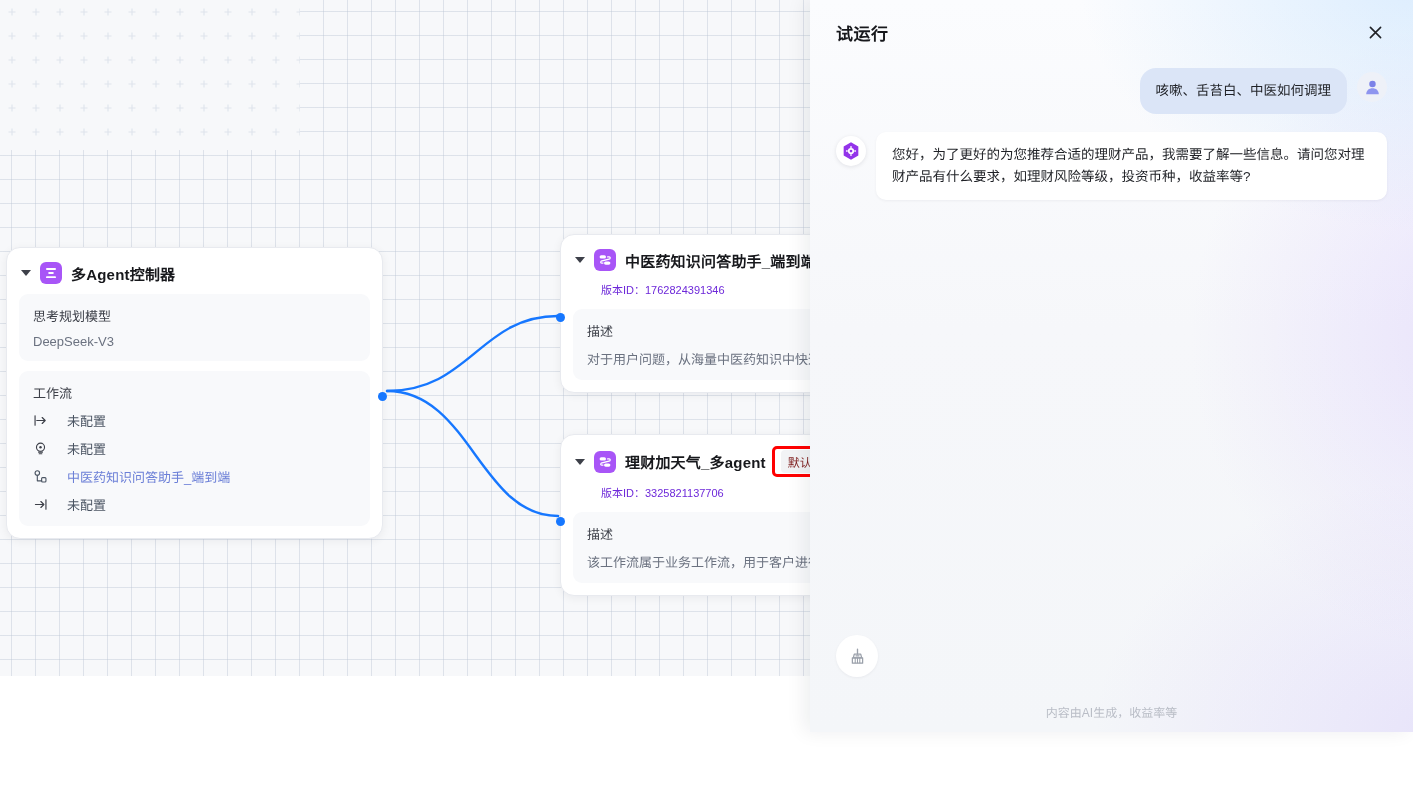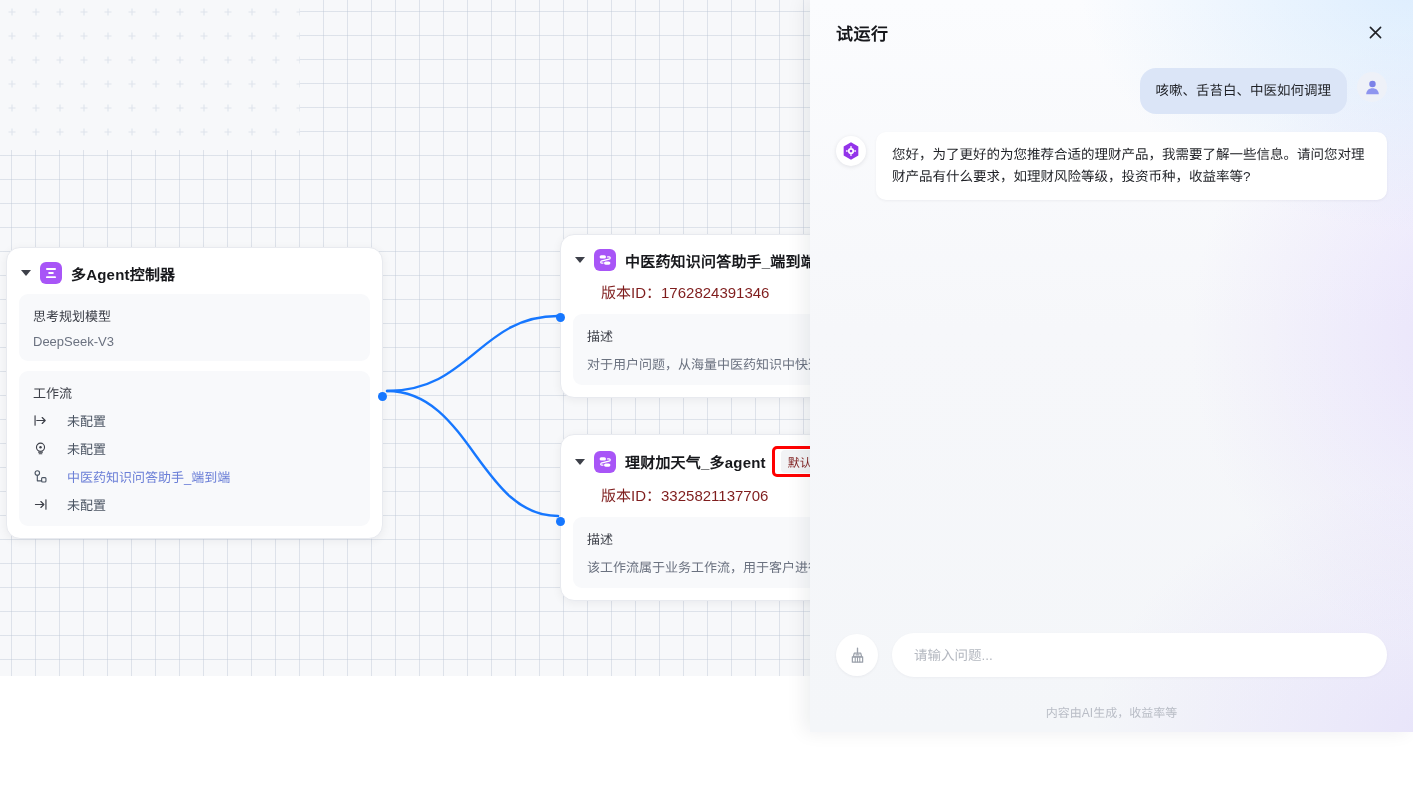--- a/index.html
+++ b/index.html
@@ -111,22 +111,22 @@
   }
   .tag-wrap-highlight {
     outline: 3px solid #ff0000;
     border-radius: 2px;
     padding: 1px 2px;
     display: inline-flex;
   }
 
   .node-sub {
     padding: 0 14px 12px 40px;
-    font-size: 15px;
-    color: #7f1d1d;
+    font-size: 11px;
+    color: #6d28d9;
     white-space: nowrap;
   }
 
   .node-section {
     margin: 0 12px 12px 12px;
     background: #f8f9fb;
     border-radius: 9px;
     padding: 12px 14px;
   }
   .node-section + .node-section { margin-top: -2px; }
@@ -471,21 +471,20 @@
       <div id="composer">
         <div id="clear-btn">
           <svg width="19" height="19" viewBox="0 0 20 20" fill="none" xmlns="http://www.w3.org/2000/svg">
             <path d="M10 2.2 L10 7.4" stroke="#9aa0aa" stroke-width="1.4" stroke-linecap="round"></path>
             <path d="M5.6 11.4 L6.6 7.6 L13.4 7.6 L14.4 11.4 Z" stroke="#9aa0aa" stroke-width="1.3" stroke-linejoin="round" fill="none"></path>
             <path d="M4.6 11.4 L15.4 11.4 L15.4 17 L4.6 17 Z" stroke="#9aa0aa" stroke-width="1.3" stroke-linejoin="round" fill="none"></path>
             <path d="M7.6 11.4 L7.6 17 M10 11.4 L10 17 M12.4 11.4 L12.4 17" stroke="#9aa0aa" stroke-width="1.1"></path>
             <rect x="7.8" y="8.8" width="4.4" height="1.3" rx="0.5" fill="#9aa0aa"></rect>
           </svg>
         </div>
-        <input id="chat-input" type="text" placeholder="请输入问题..." style="">
       </div>
     </div>
 
     <div id="disclaimer">内容由AI生成，收益率等</div>
 
   </div>
 
 </div>
 
 </body></html>

